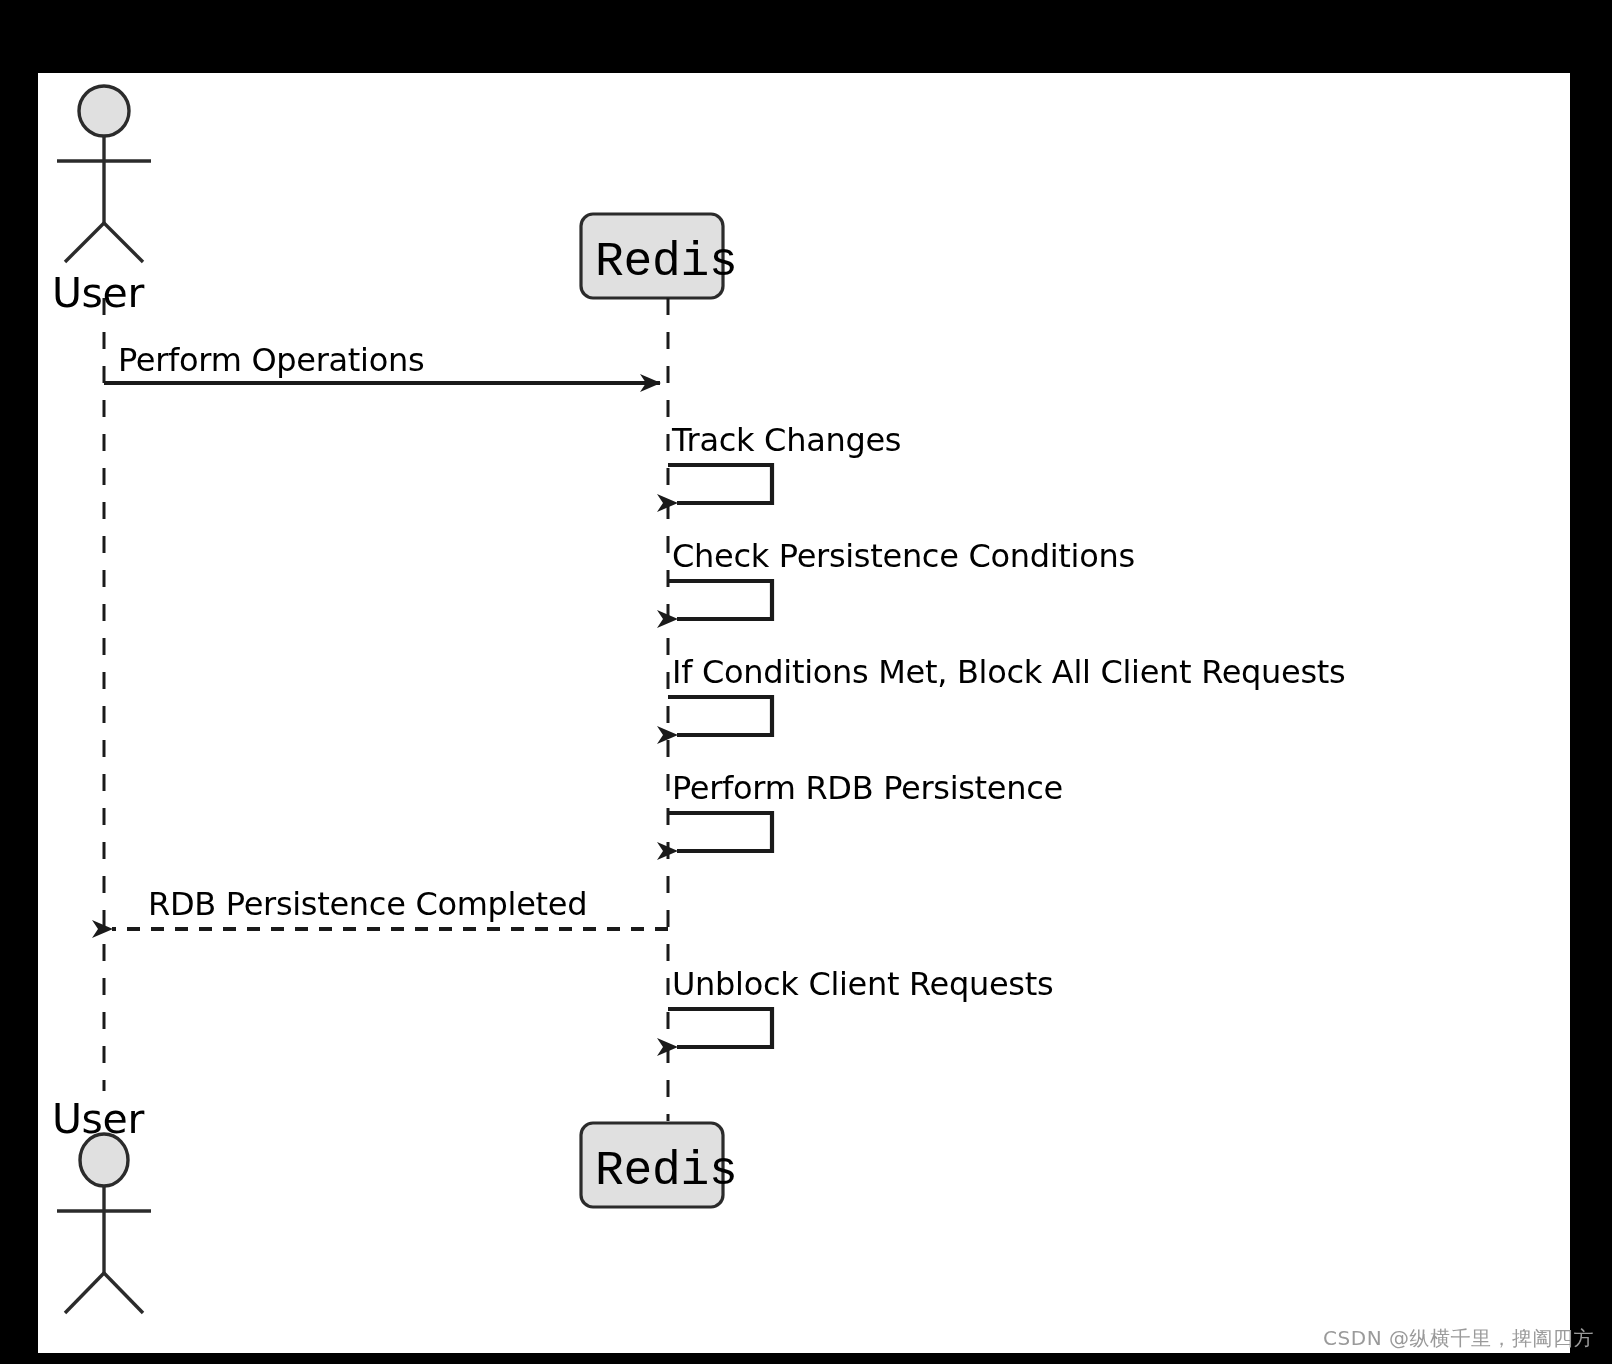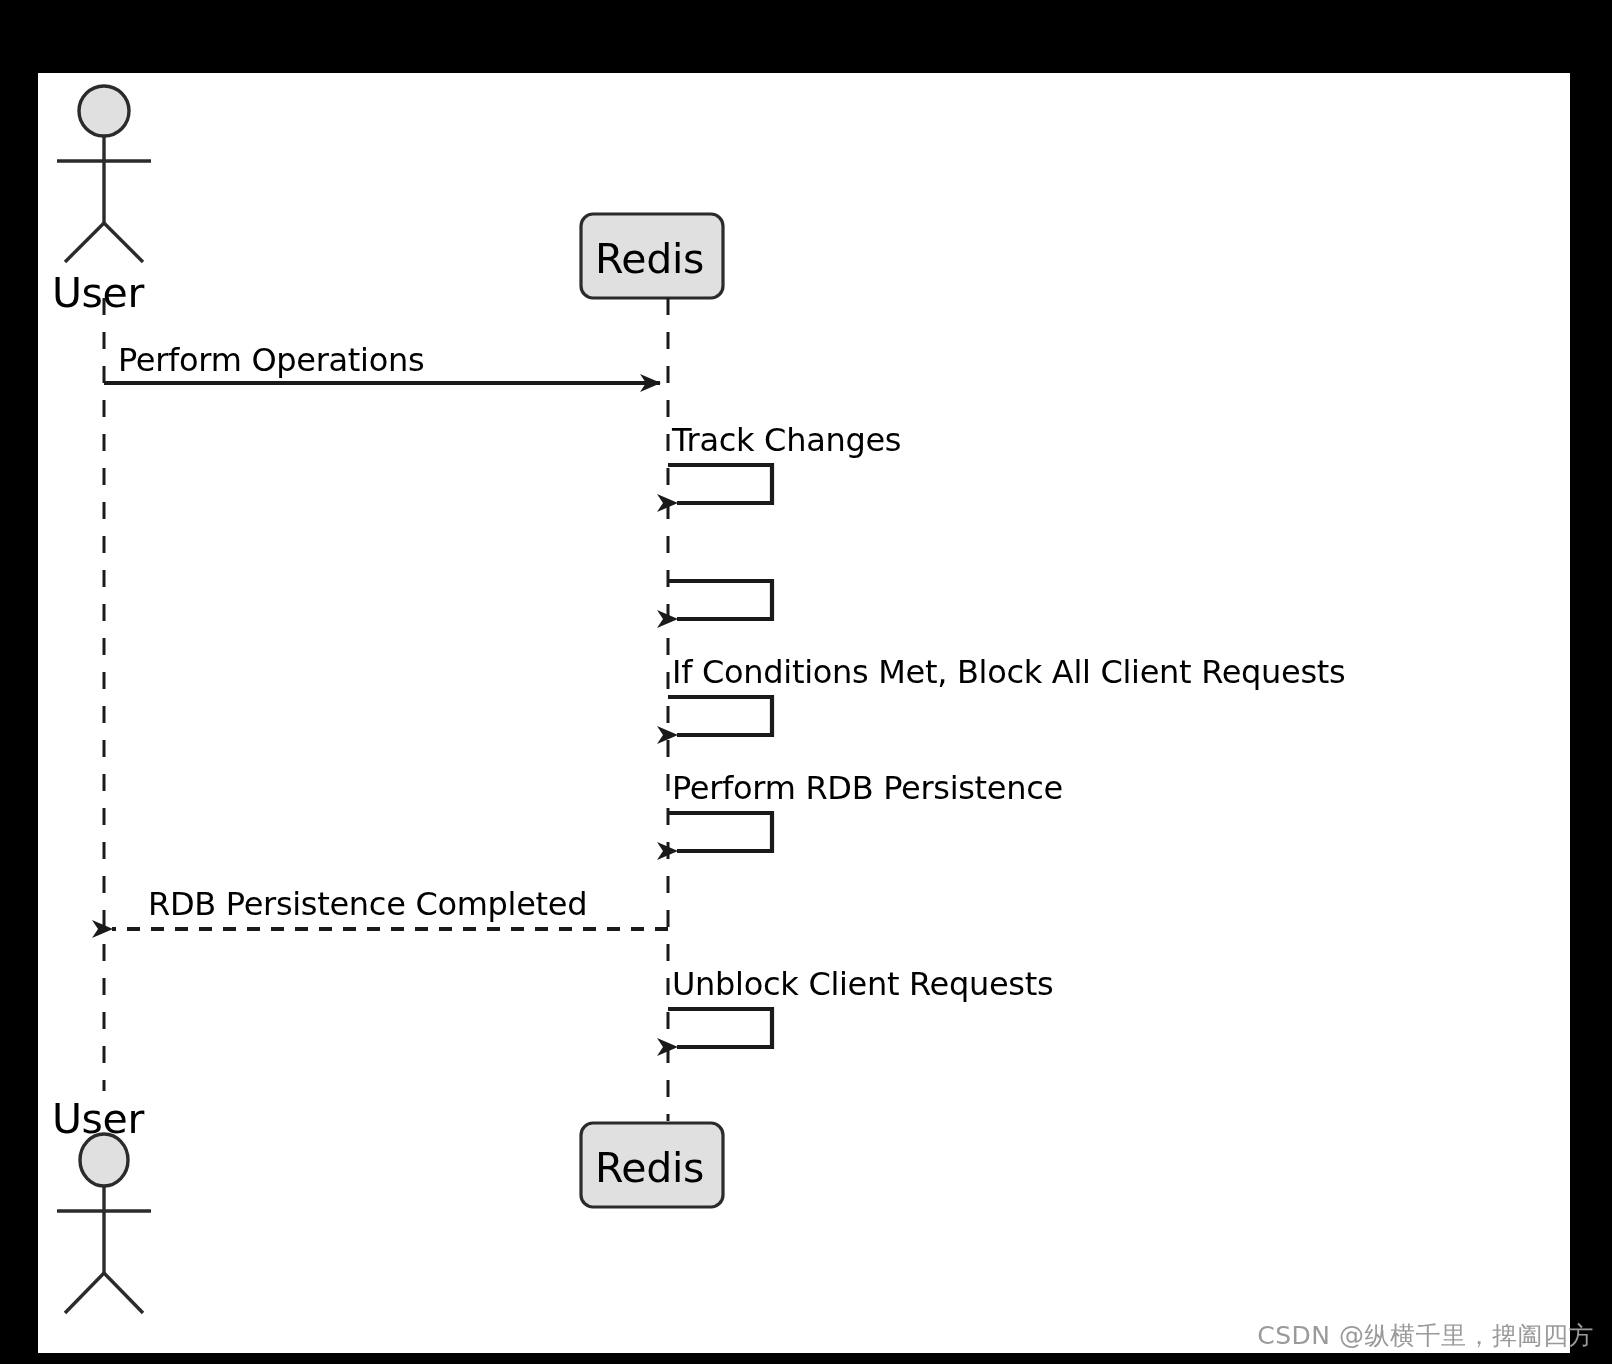--- a/index.html
+++ b/index.html
@@ -43,33 +43,34 @@
     white-space: nowrap;
     color: #000000;
     font-family: "DejaVu Sans", "Liberation Sans", sans-serif;
     font-weight: 400;
   }
   .actor-name {
     font-size: 41px;
     letter-spacing: -0.4px;
   }
   .box-name {
-    font-size: 41px;
+    font-size: 48px;
     letter-spacing: -0.3px;
+    font-family: Liberation Mono, monospace;
   }
   .msg-label {
     font-size: 32px;
     letter-spacing: -0.3px;
   }
   .watermark {
     position: absolute;
     right: 18px;
     bottom: 12px;
     color: #9a9a9a;
-    font-size: 25px;
+    font-size: 20px;
     font-family: "DejaVu Sans", "Liberation Sans", sans-serif;
     white-space: nowrap;
     letter-spacing: 0.5px;
   }
 </style>
 </head>
 <body>
 
 <div id="stage">
 
@@ -144,20 +145,21 @@
     </svg>
 
     <div class="lbl actor-name" style="left:14px; top:196px;">User</div>
 
     <div class="lbl box-name" style="left:557px; top:162px;">Redis</div>
 
     <div class="lbl msg-label" style="left:80px; top:268px;">Perform Operations</div>
 
     <div class="lbl msg-label" style="left:634px; top:348px;">Track Changes</div>
 
+    <div class="lbl msg-label" style="left:634px; top:464px;">Check Persistence Conditions</div>
 
     <div class="lbl msg-label" style="left:634px; top:580px;">If Conditions Met, Block All Client Requests</div>
 
     <div class="lbl msg-label" style="left:634px; top:696px;">Perform RDB Persistence</div>
 
     <div class="lbl msg-label" style="left:110px; top:812px;text-align:right;">RDB Persistence Completed</div>
 
     <div class="lbl msg-label" style="left:634px; top:892px;">Unblock Client Requests</div>
 
     <div class="lbl actor-name" style="left:14px; top:1022px;">User</div>

